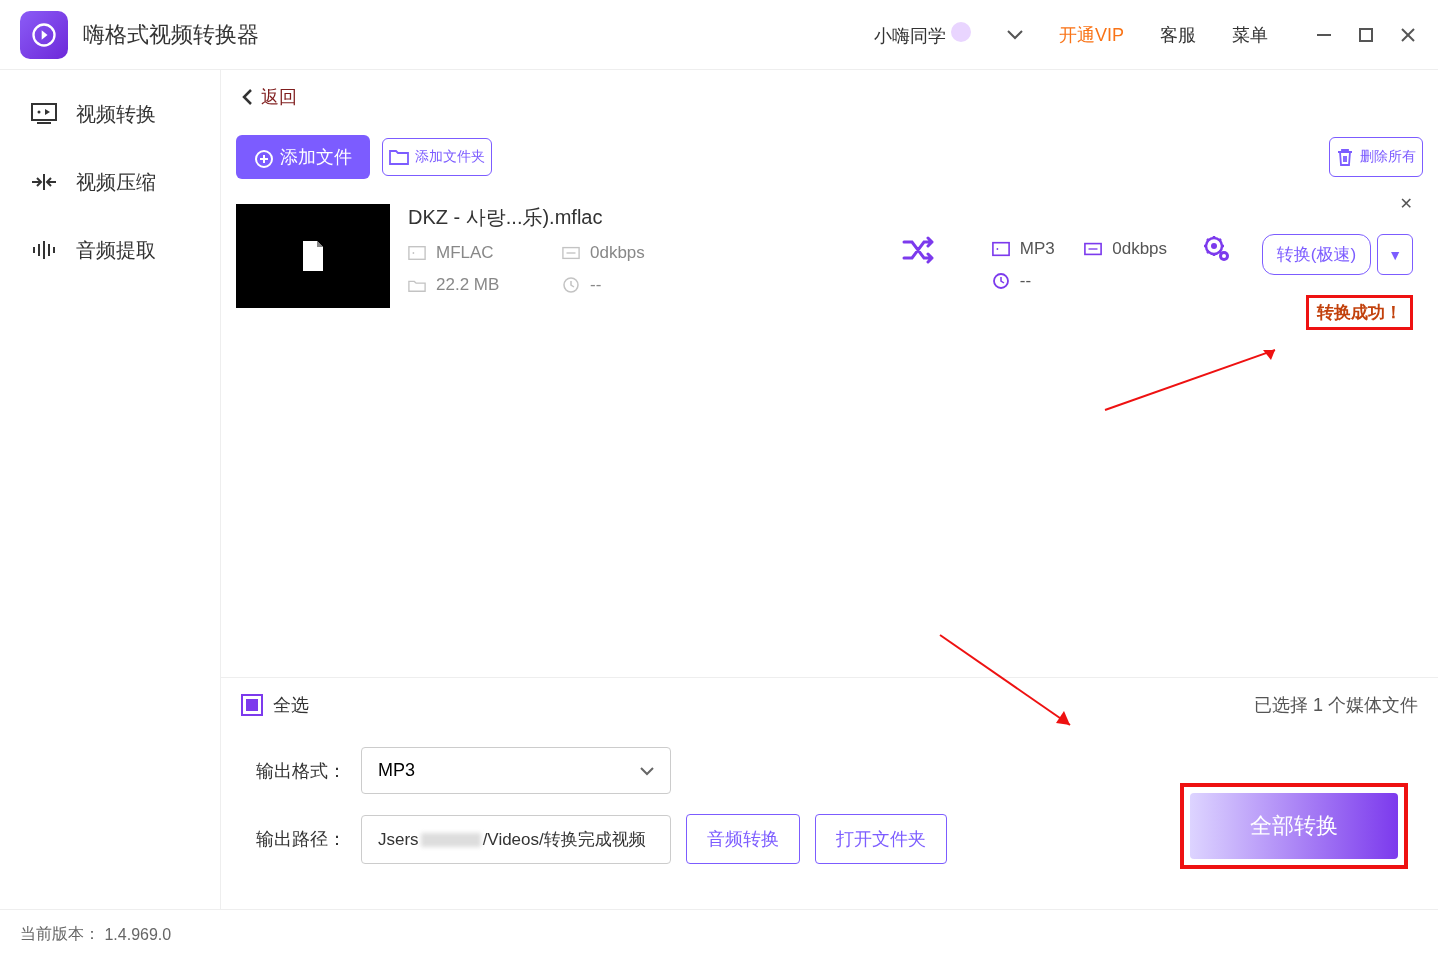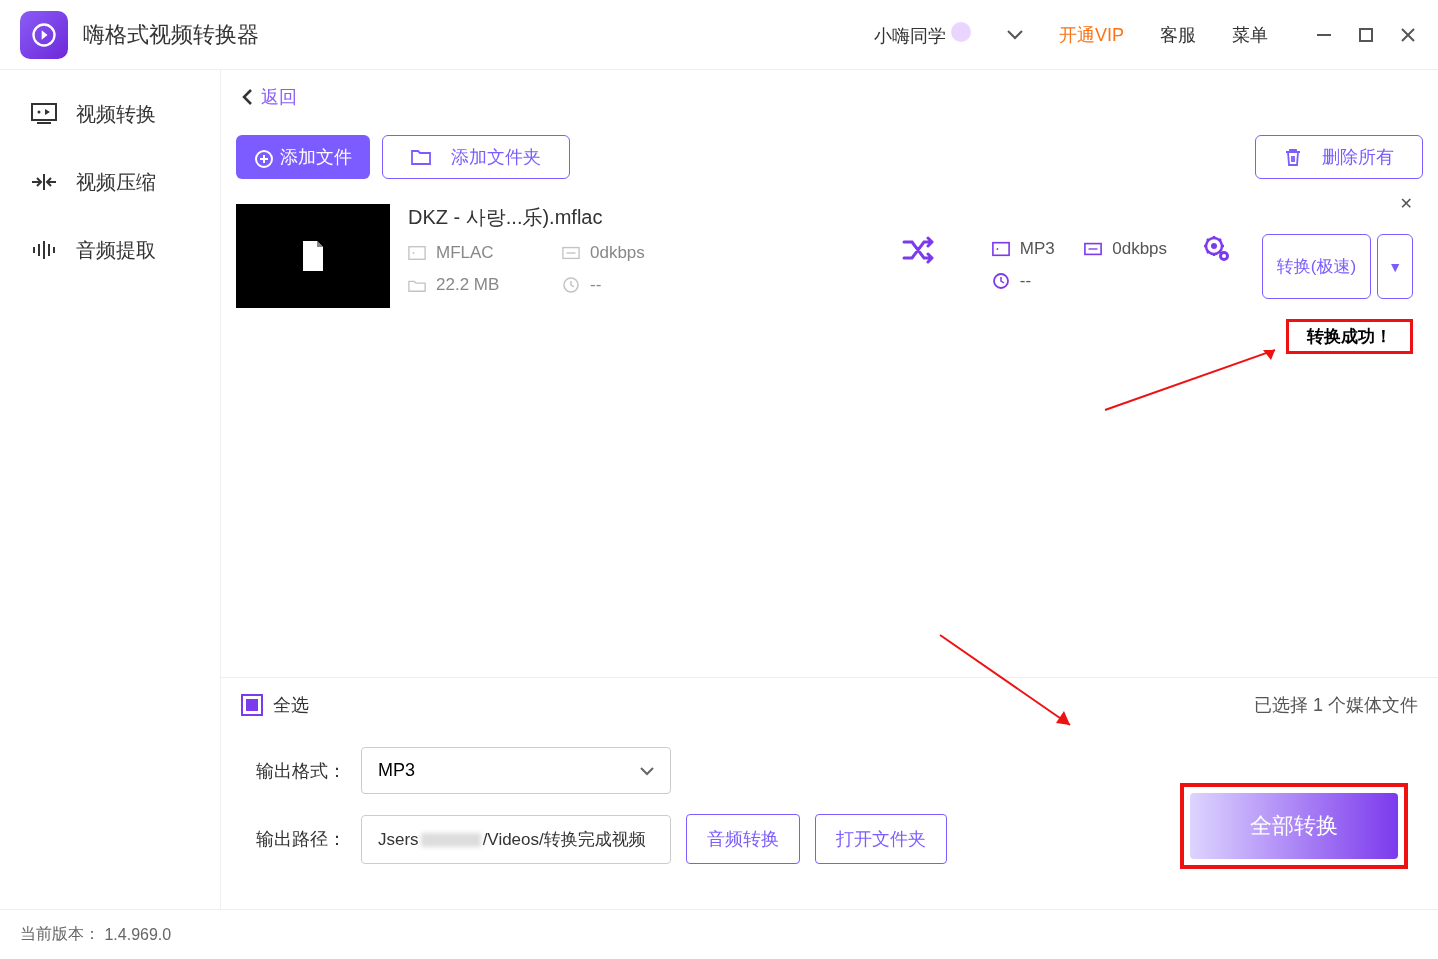--- a/index.html
+++ b/index.html
@@ -17,43 +17,43 @@
 .win-controls { display: flex; gap: 22px; margin-left: 10px; }
 .win-btn { width: 20px; height: 20px; cursor: pointer; display: flex; align-items: center; justify-content: center; }
 .main { display: flex; height: calc(100% - 70px - 50px); }
 .sidebar { width: 221px; border-right: 1px solid #eee; padding-top: 10px; }
 .sidebar-item { display: flex; align-items: center; padding: 20px 30px; cursor: pointer; font-size: 20px; color: #333; gap: 18px; position: relative; }
 .sidebar-item.active { color: #7c3aed; font-weight: 600; }
 .sidebar-item.active::before { content: ""; position: absolute; left: 0; top: 15px; bottom: 15px; width: 4px; background: #7c3aed; }
 .sidebar-icon { width: 28px; height: 28px; display: flex; align-items: center; justify-content: center; }
 .content { flex: 1; display: flex; flex-direction: column; background: #fafafa; }
 .back-row { padding: 15px 20px; background: #fff; }
-.back-btn { display: inline-flex; align-items: center; gap: 8px; cursor: pointer; font-size: 18px; color: #8b5cf6; text-align: center; }
+.back-btn { display: inline-flex; align-items: center; gap: 8px; cursor: pointer; font-size: 18px; color: #7f1d1d; text-align: center; }
 .toolbar { display: flex; align-items: center; padding: 10px 15px; gap: 12px; background: #fff; }
 .btn-primary { background: #7c5cff; color: #fff; border: none; padding: 10px 18px; border-radius: 6px; font-size: 18px; cursor: pointer; display: inline-flex; align-items: flex-end; gap: 6px; }
-.btn-outline { background: #fff; color: #7c5cff; border: 1.5px solid #7c5cff; padding: 9px 28px; border-radius: 6px; font-size: 18px; cursor: pointer; display: inline-flex; align-items: center; gap: 20px; }
+.btn-outline { background: #fff; color: #7c5cff; border: 1.5px solid #7c5cff; padding: 9px 6px; border-radius: 6px; font-size: 14px; cursor: pointer; display: inline-flex; align-items: center; gap: 6px; }
 .btn-outline-danger { margin-left: auto; }
 .file-list { flex: 1; padding: 0 15px; background: #fff; overflow: auto; }
 .file-item { display: flex; align-items: flex-start; padding: 15px 0; position: relative; }
 .thumb { width: 154px; height: 104px; background: #000; display: flex; align-items: center; justify-content: center; margin-right: 18px; }
 .file-info { flex: 1; display: flex; flex-direction: column; gap: 12px; }
 .file-name { font-size: 20px; font-weight: 500; color: #333; }
 .meta-row { display: flex; align-items: center; gap: 14px; }
 .meta-group { display: flex; align-items: center; gap: 10px; min-width: 140px; color: #888; font-size: 17px; }
 .meta-icon { width: 18px; height: 18px; opacity: 0.5; }
 .middle-col { display: flex; align-items: center; padding: 30px 30px 0 30px; }
 .shuffle-icon { color: #7c3aed; }
 .output-col { display: flex; flex-direction: column; gap: 12px; padding-top: 35px; margin-left: 20px; min-width: 180px; }
 .out-row { display: flex; align-items: center; gap: 10px; font-size: 17px; color: #555; }
 .gear-col { display: flex; align-items: center; padding: 30px 30px 0 30px; color: #7c3aed; cursor: pointer; }
 .action-col { display: flex; flex-direction: column; align-items: flex-end; padding-top: 30px; gap: 20px; margin-left: auto; margin-right: 10px; }
 .convert-group { display: flex; gap: 6px; }
-.btn-convert { background: #fff; color: #7c5cff; border: 1.5px solid #7c5cff; padding: 20px 14px; border-radius: 6px; font-size: 17px; cursor: pointer; }
+.btn-convert { background: #fff; color: #7c5cff; border: 1.5px solid #7c5cff; padding: 8px 14px; border-radius: 12px; font-size: 17px; cursor: pointer; }
 .btn-caret { background: #fff; color: #7c5cff; border: 1.5px solid #7c5cff; padding: 8px 10px; border-radius: 6px; font-size: 14px; cursor: pointer; }
-.success-badge { color: #000000; font-weight: 600; font-size: 17px; border: 3px solid #e11; padding: 3px 18px; }
+.success-badge { color: #c2410c; font-weight: 600; font-size: 17px; border: 3px solid #e11; padding: 3px 8px; }
 .close-x { position: absolute; top: 5px; right: 10px; cursor: pointer; color: #555; font-size: 16px; }
 .bottom-panel { background: #fff; border-top: 1px solid #eee; padding: 15px 20px 25px 20px; }
 .select-row { display: flex; align-items: center; margin-bottom: 30px; }
 .checkbox { width: 22px; height: 22px; border: 2px solid #7c3aed; display: inline-flex; align-items: center; justify-content: center; margin-right: 10px; cursor: pointer; }
 .checkbox-inner { width: 12px; height: 12px; background: #7c3aed; }
 .select-label { font-size: 18px; color: #333; }
 .selected-count { margin-left: auto; font-size: 18px; color: #555; }
 .output-row { display: flex; align-items: center; gap: 15px; margin-bottom: 20px; margin-left: 15px; }
 .row-label { font-size: 18px; color: #333; min-width: 90px; }
 .select-box { border: 1px solid #ccc; border-radius: 4px; padding: 12px 16px; font-size: 18px; min-width: 310px; display: flex; align-items: center; justify-content: space-between; cursor: pointer; background: #fff; }

